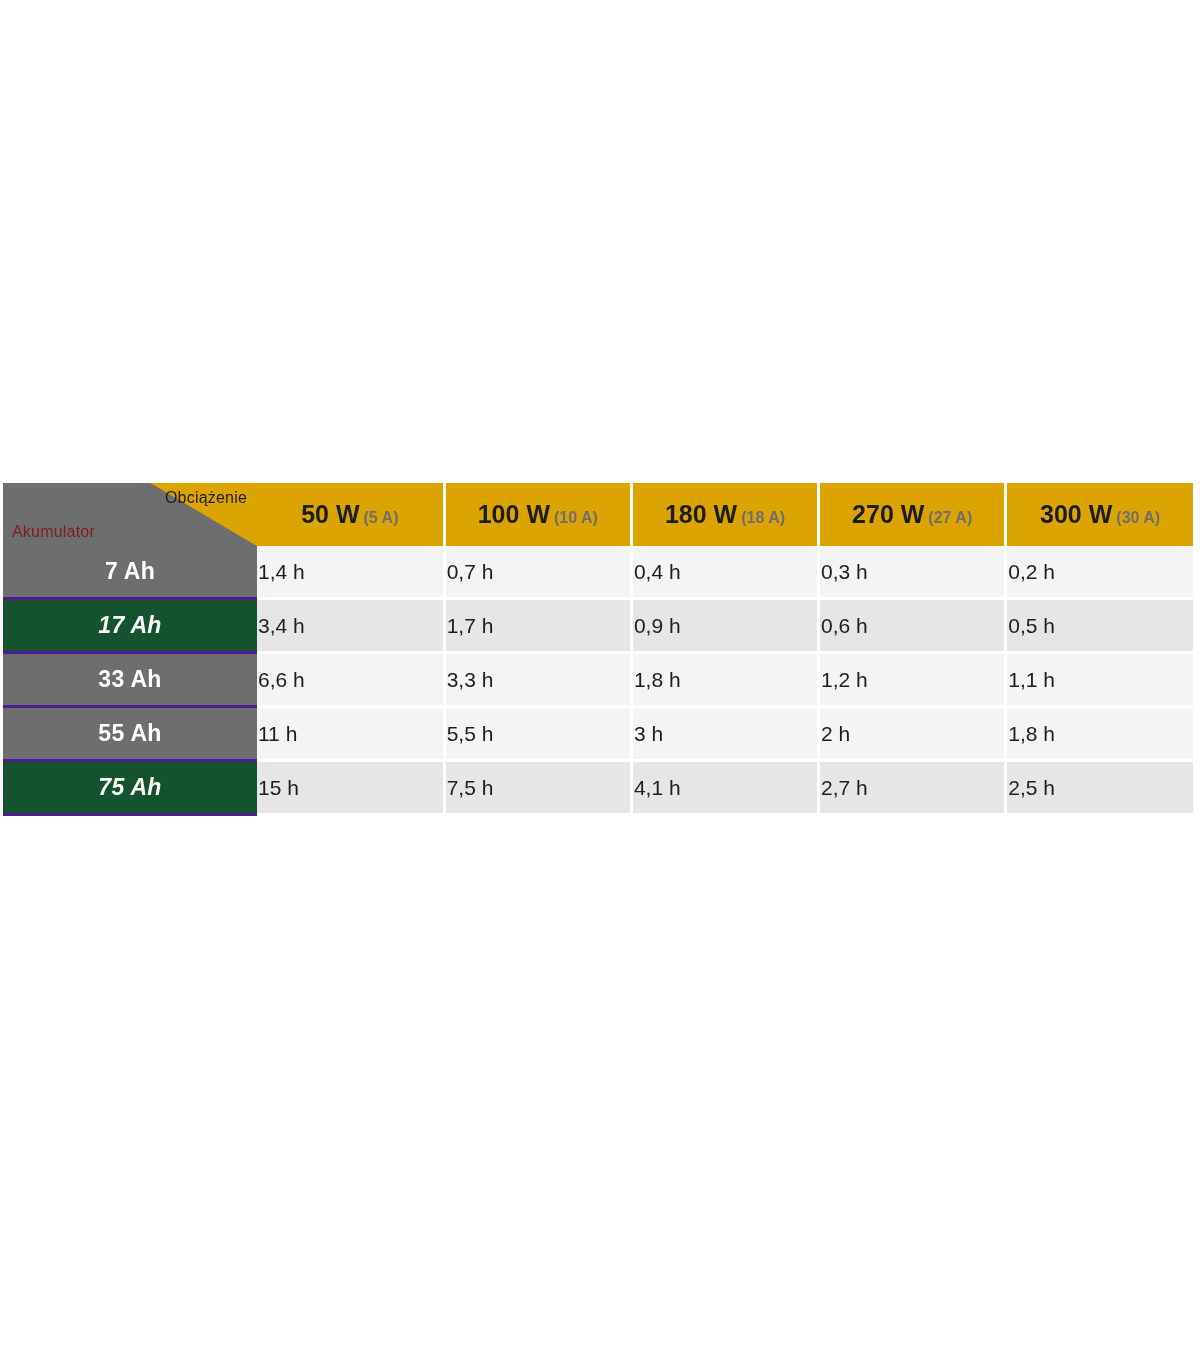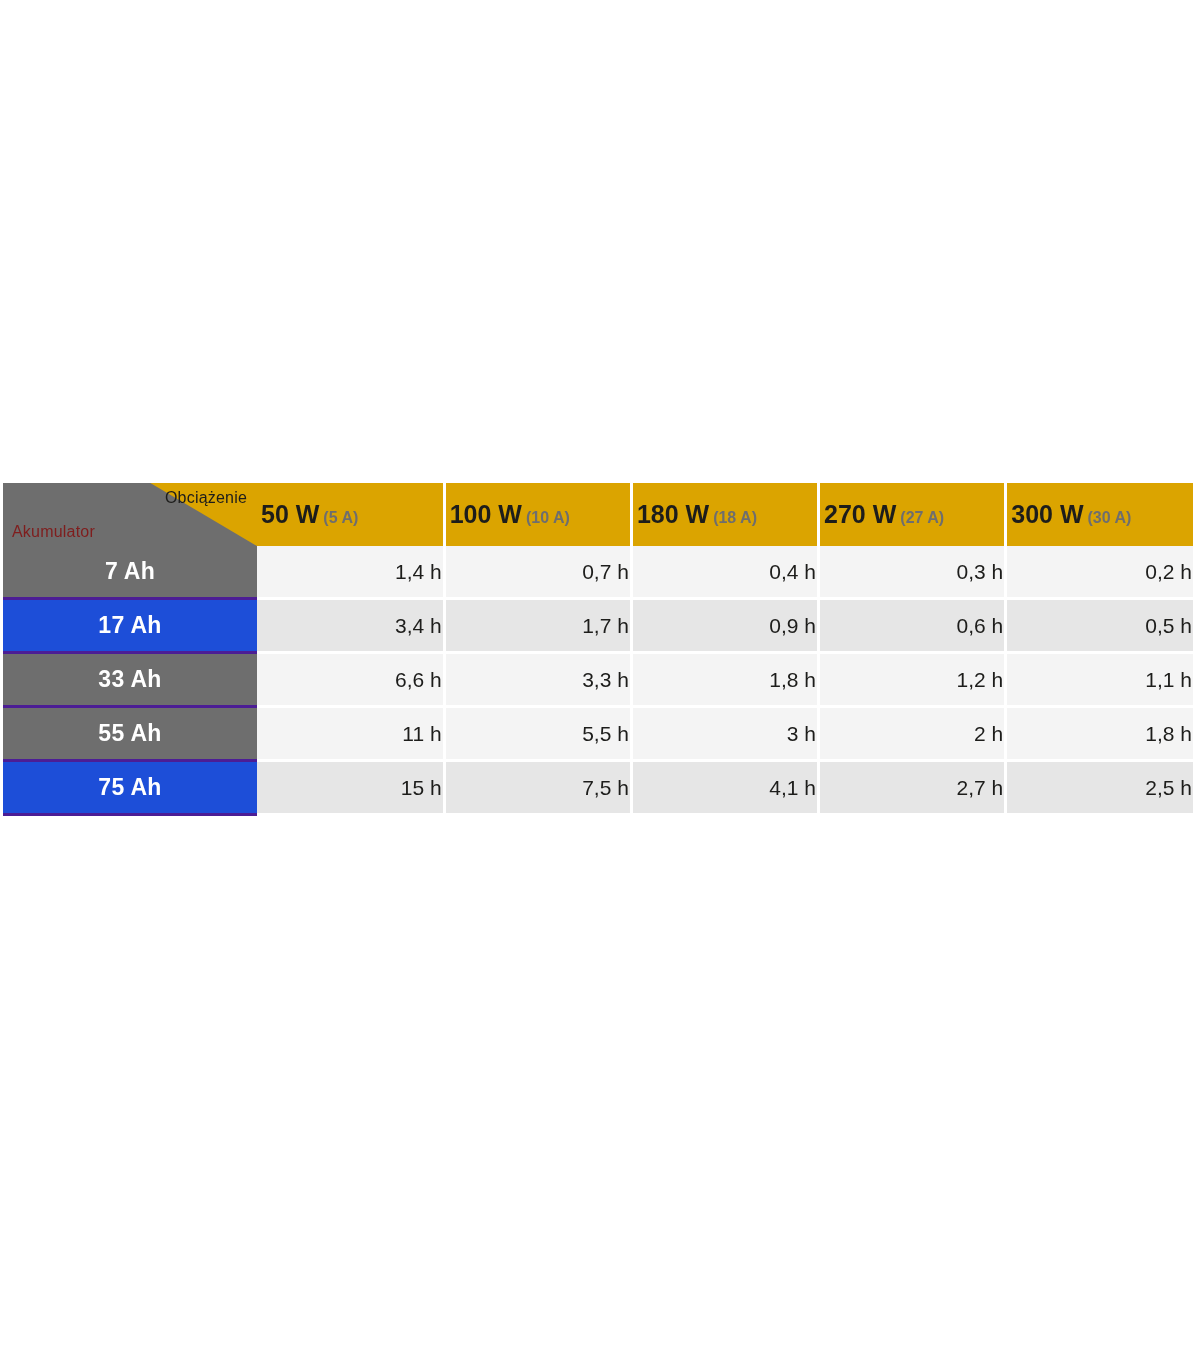--- a/index.html
+++ b/index.html
@@ -60,21 +60,21 @@
     color: #7f1d1d;
     letter-spacing: 0.2px;
   }
 
   
   th.colhead {
     background: #dba400;
     color: #1d1d1b;
     height: 63px;
     padding: 0 4px;
-    text-align: left;
+    text-align: center;
     font-size: 25px;
     font-weight: bold;
     border-right: 3px solid #ffffff;
     vertical-align: middle;
     white-space: nowrap;
   }
   th.colhead:last-child { border-right: none; }
   th.colhead .amps {
     font-size: 16px;
     font-weight: bold;
@@ -87,26 +87,26 @@
     width: 254px;
     height: 49px;
     text-align: center;
     color: #ffffff;
     font-size: 23px;
     font-weight: bold;
     border-bottom: 3px solid #4c1d95;
     letter-spacing: 0.3px;
   }
   th.rowhead.dark  { background: #6e6e6e; }
-  th.rowhead.light { background: #1d4ed8; }
+  th.rowhead.light { background: #14532d; font-style: italic; }
 
   
   td.val {
     height: 49px;
-    text-align: right;
+    text-align: left;
     font-size: 21px;
     color: #1d1d1b;
     border-bottom: 3px solid #ffffff;
     border-right: 3px solid #ffffff;
   }
   td.val:last-child { border-right: none; }
   tr.even td.val { background: #f4f4f4; }
   tr.odd  td.val { background: #e6e6e6; margin-left: 40px; }
 </style>
 </head>

